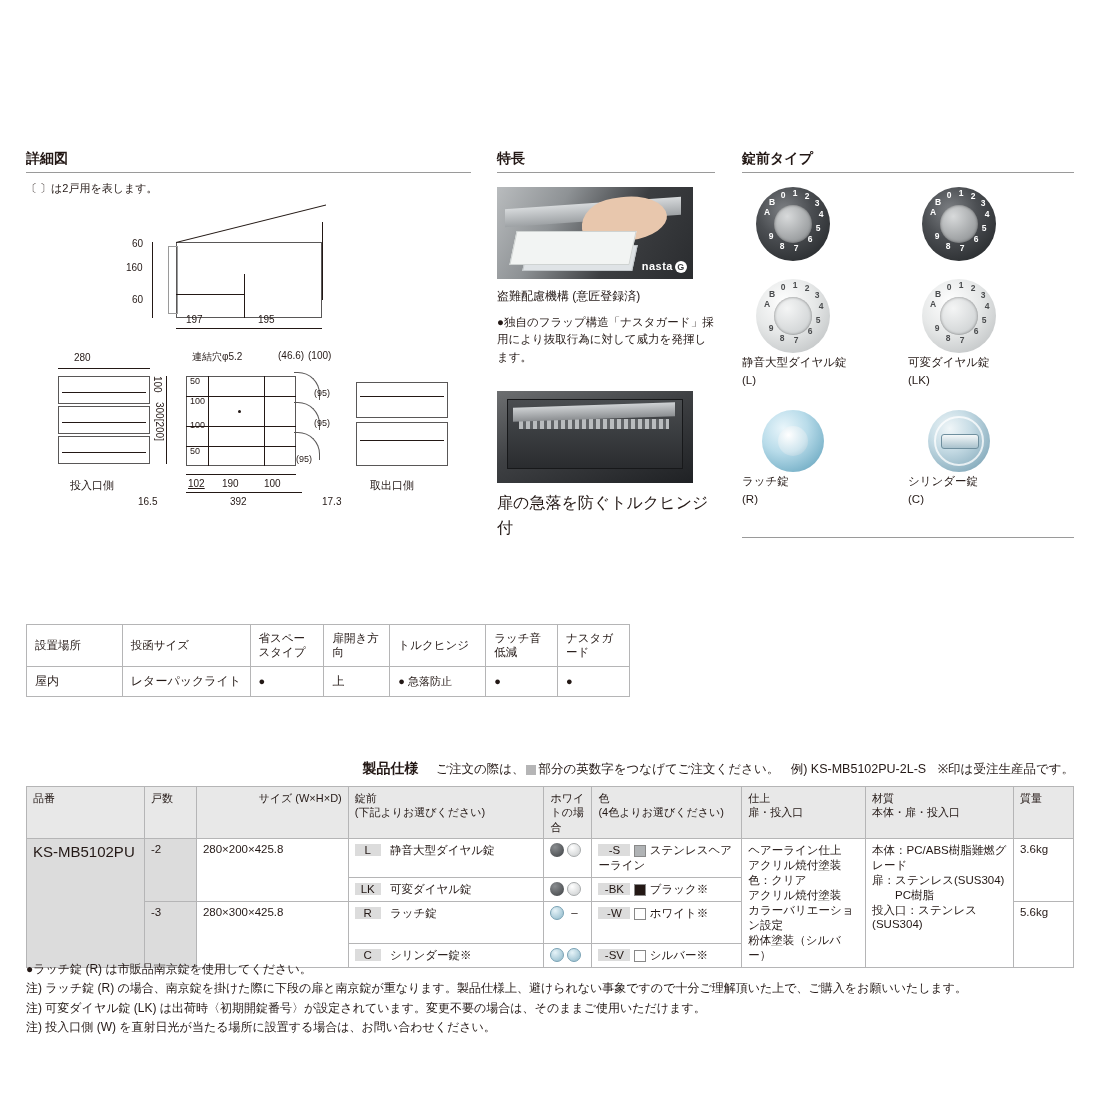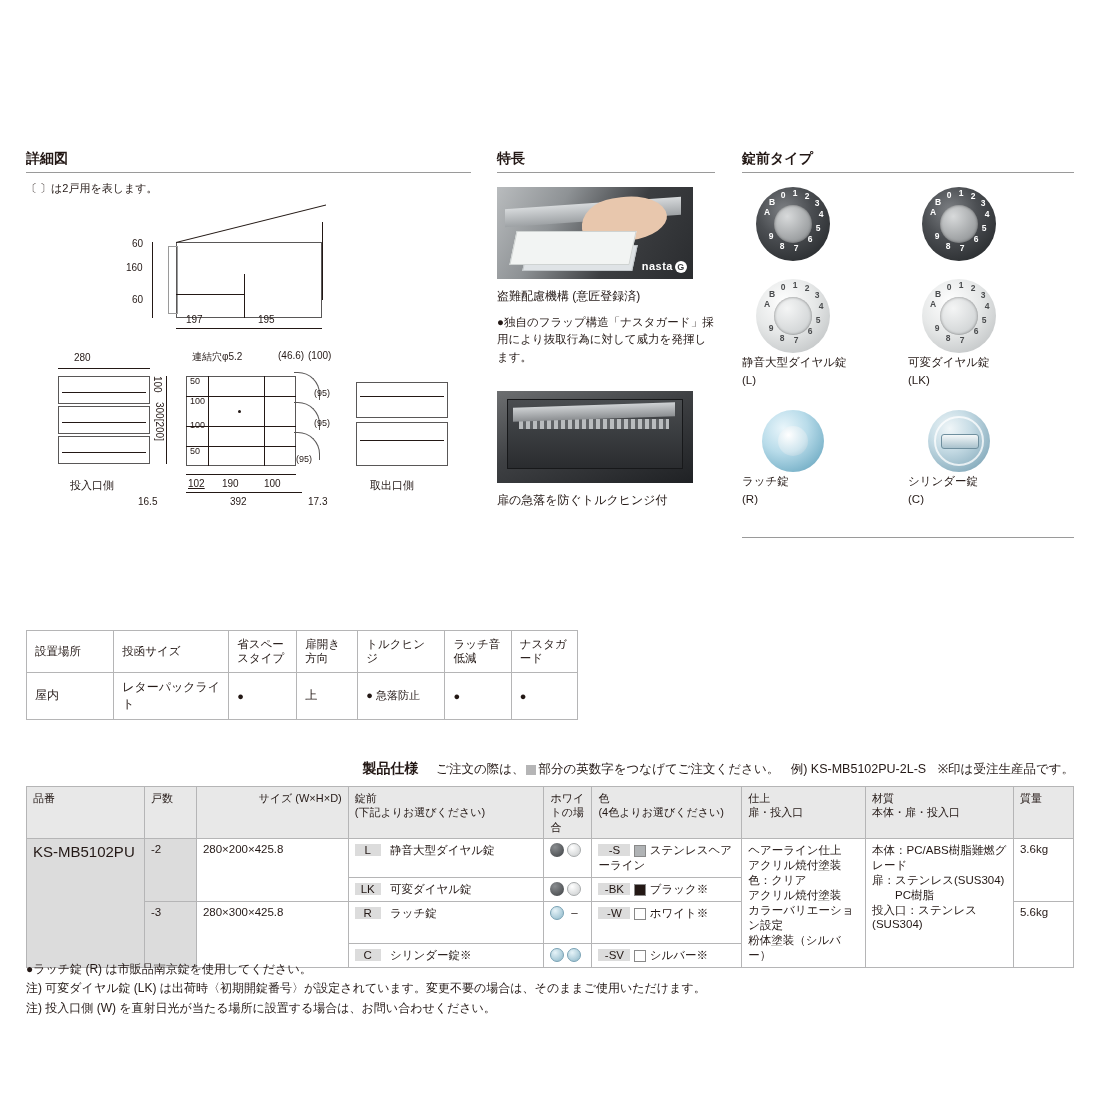--- a/index.html
+++ b/index.html
@@ -123,21 +123,21 @@
     border-radius:3px; background:linear-gradient(180deg,#f4f8f9,#a9c2cd);
     border:1px solid #6f8f9e;
   }
   .cyl .ring {
     position:absolute; left:6px; top:6px; width:50px; height:50px; border-radius:50%;
     border:2px solid rgba(255,255,255,.75);
   }
 
   
   #sec-func { position: absolute; left: 26px; top: 612px; width: 1048px; }
-  table.func { border-collapse: collapse; width: 552px; margin-top: 18px; font-size: 12px; }
+  table.func { border-collapse: collapse; width: 604px; margin-top: 12px; font-size: 12px; }
   table.func th, table.func td {
     border: 1px solid #b5b5b6; padding: 6px 8px; text-align: left; font-weight: normal;
     vertical-align: middle;
   }
   table.func thead th { line-height: 1.25; font-size: 11.5px; }
   .dotmark { font-size: 11px; }
 
   
   #sec-spec { position: absolute; left: 26px; top: 760px; width: 1048px; }
   .spec-head { font-size: 12.5px; text-align: right; }
@@ -229,21 +229,21 @@
       <div class="dim" style="left:288px; top:178px; font-size:9px;">(95)</div>
       <div class="dim" style="left:288px; top:208px; font-size:9px;">(95)</div>
       <div class="dim" style="left:270px; top:244px; font-size:9px;">(95)</div>
 
       <div class="ln" style="left:160px; top:264px; width:110px; height:1px;"></div>
       <div class="dim" style="left:162px; top:268px;text-decoration:underline;">102</div>
       <div class="dim" style="left:196px; top:268px;">190</div>
       <div class="dim" style="left:238px; top:268px;">100</div>
       <div class="ln" style="left:160px; top:282px; width:116px; height:1px;"></div>
       <div class="dim" style="left:204px; top:286px;">392</div>
-      <div class="dim" style="left:282px; top:286px;">17.3</div>
+      <div class="dim" style="left:296px; top:286px;">17.3</div>
 
       <div class="box-out" style="left:330px; top:172px; width:92px; height:36px;"></div>
       <div class="box-out" style="left:330px; top:212px; width:92px; height:44px;"></div>
       <div class="ln" style="left:334px; top:186px; width:84px; height:1px;"></div>
       <div class="ln" style="left:334px; top:230px; width:84px; height:1px;"></div>
       <div class="cap" style="left:344px; top:268px;">取出口側</div>
     </div>
   </div>
 
   <div id="col-feature">
@@ -257,21 +257,21 @@
       <div class="logo"><span>nasta</span><span class="g">G</span></div>
     </div>
     <div class="feat-text" style="font-size:12px;">盗難配慮機構 (意匠登録済)</div>
     <div class="feat-text">●独自のフラップ構造「ナスタガード」採用により抜取行為に対して威力を発揮します。</div>
 
     <div class="photo" style="margin-top:24px;">
       <div class="box-dark"></div>
       <div class="hinge"></div>
       <div class="flap"></div>
     </div>
-    <div class="feat-text" style="font-size:12px;">扉の急落を防ぐトルクヒンジ付</div>
+    <div class="feat-text" style="font-size:16px;">扉の急落を防ぐトルクヒンジ付</div>
   </div>
 
   <div id="col-lock">
     <div class="sec-title">錠前タイプ</div>
 
     <div class="lock-grid">
 
       <div class="lock-cell">
         <div class="dial dark">
           <div class="inner"></div>
@@ -496,17 +496,18 @@
             <span class="grayfill" style="display:inline-block;width:32px;text-align:center;">-SV</span>
             <span class="swatch sw-sv"></span><span>シルバー※</span>
           </td>
         </tr>
       </tbody>
     </table>
   </div>
 
   <div id="notes">
     <div>●ラッチ錠 (R) は市販品南京錠を使用してください。</div>
+    <div>注) ラッチ錠 (R) の場合、南京錠を掛けた際に下段の扉と南京錠が重なります。製品仕様上、避けられない事象ですので十分ご理解頂いた上で、ご購入をお願いいたします。</div>
     <div>注) 可変ダイヤル錠 (LK) は出荷時〈初期開錠番号〉が設定されています。変更不要の場合は、そのままご使用いただけます。</div>
     <div>注) 投入口側 (W) を直射日光が当たる場所に設置する場合は、お問い合わせください。</div>
   </div>
 
 </div>
 
 </body></html>

